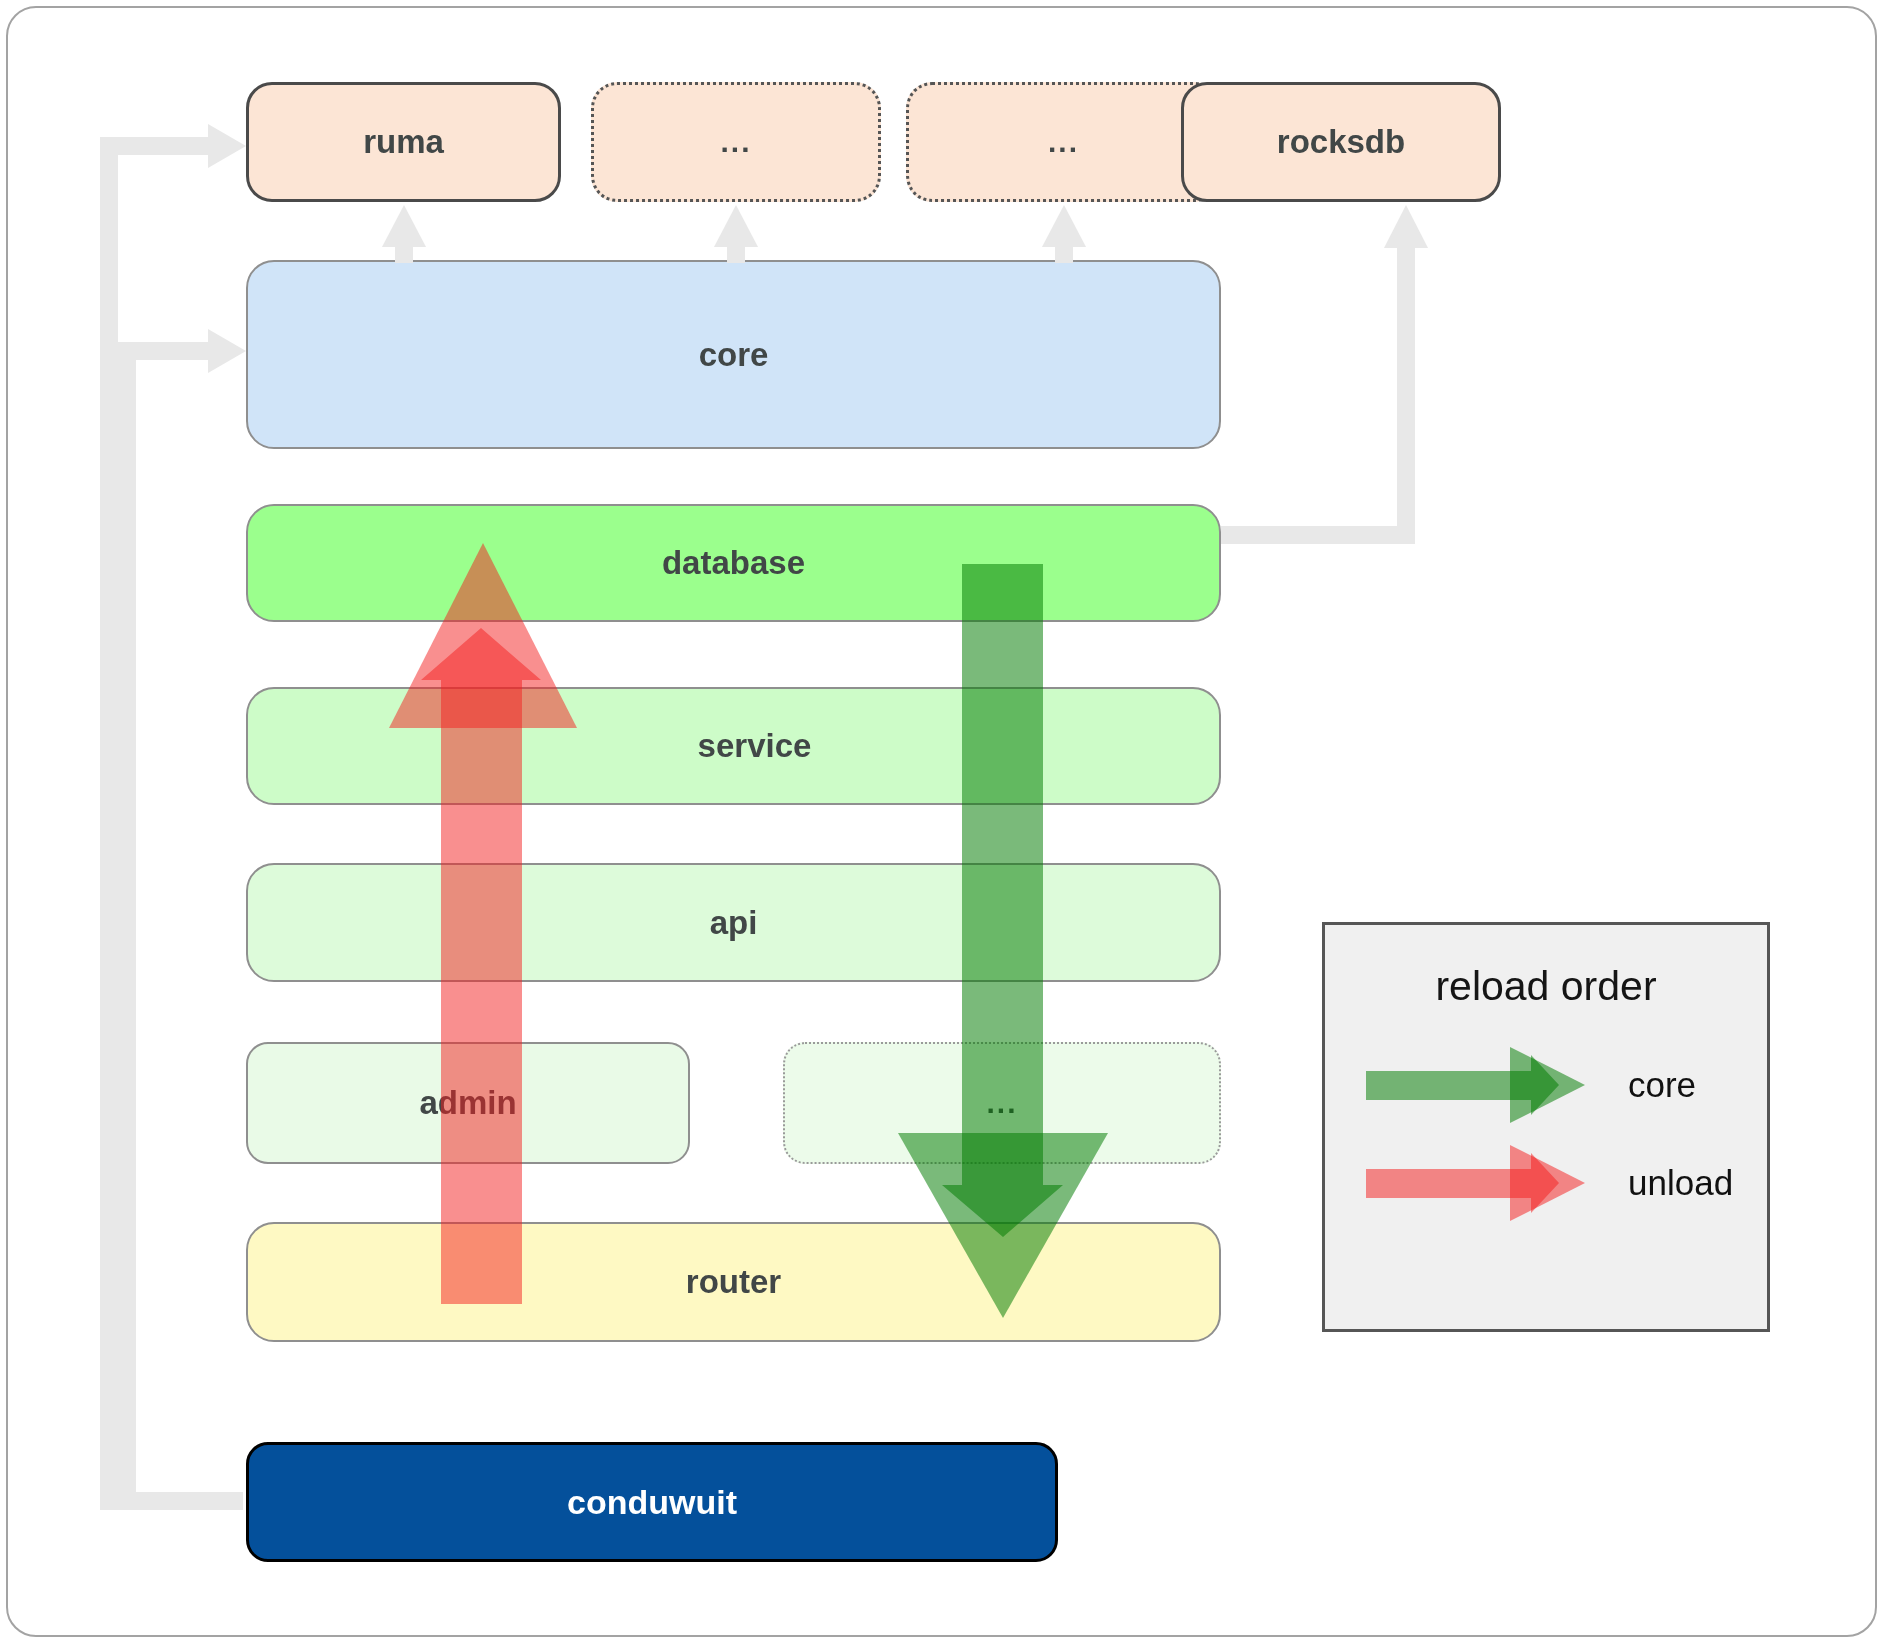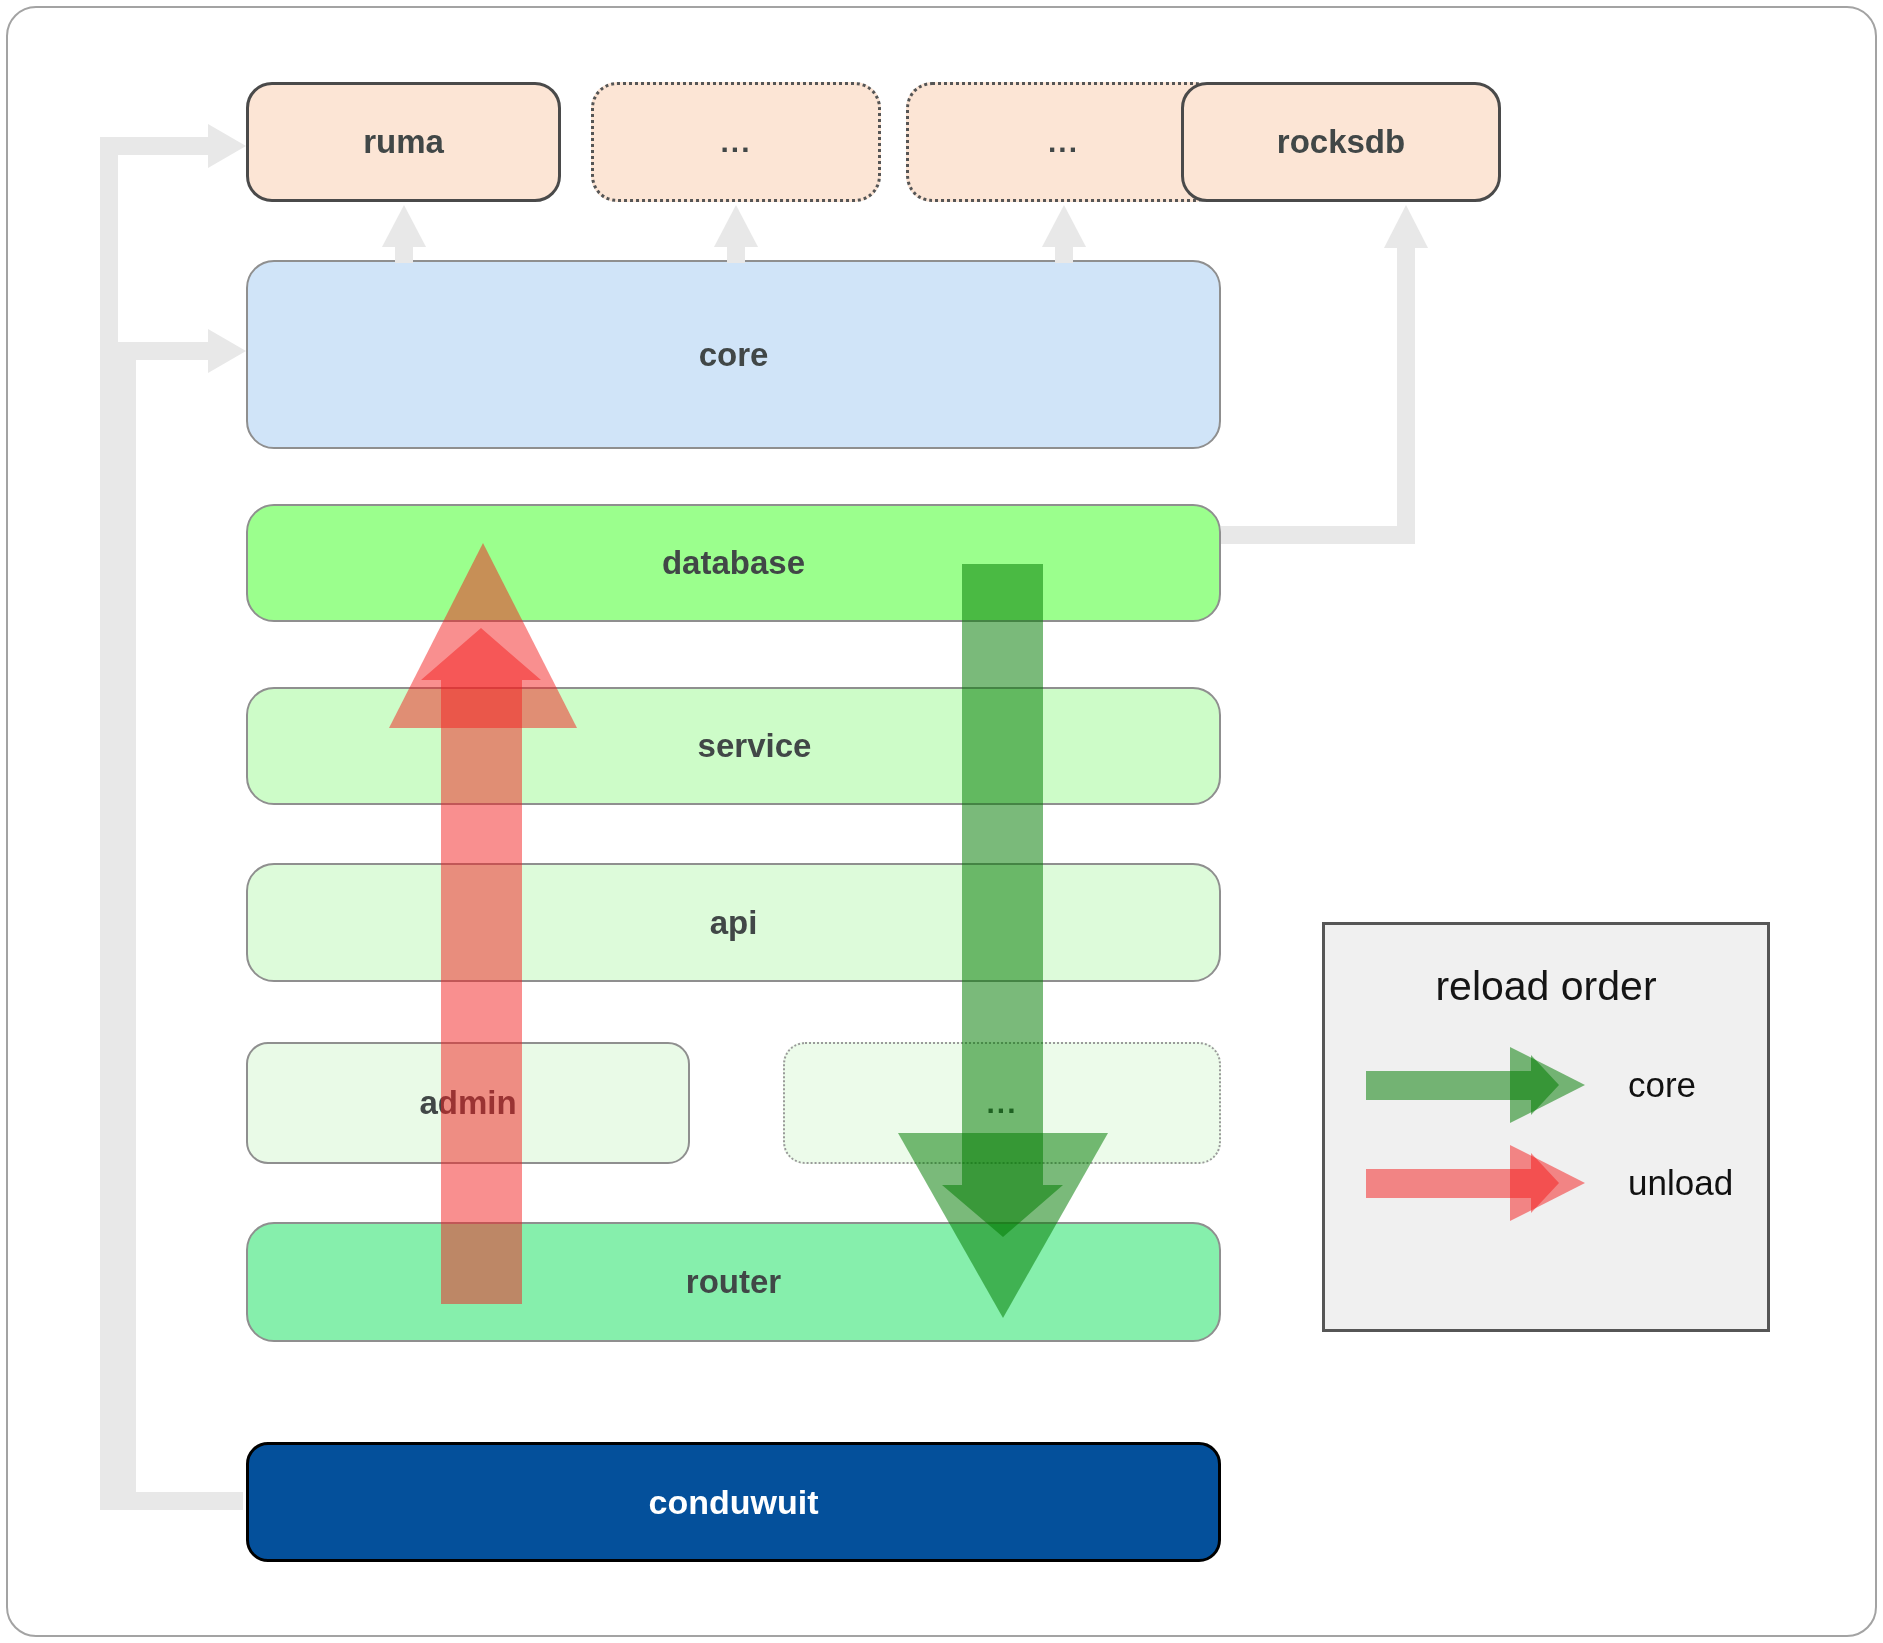--- a/index.html
+++ b/index.html
@@ -22,21 +22,21 @@
     border-radius:28px;
   }
   .peach{background:#fce5d5;border:3px solid #4a4a4a;border-radius:26px;}
   .peach.dotted{border:3px dotted #555555;}
   .core{background:#d0e4f8;border:2px solid #8f8f8f;}
   .database{background:#9bff8d;border:2px solid #8f8f8f;}
   .service{background:#cdfcc8;border:2px solid #8f8f8f;}
   .api{background:#ddfbda;border:2px solid #8f8f8f;}
   .adminbox{background:#e9fae7;border:2px solid #8f8f8f;border-radius:22px;}
   .adminbox.dotted{background:#ecfbea;border:2px dotted #9a9a9a;}
-  .router{background:#86efac;border:2px solid #8f8f8f;}
+  .router{background:#fef9c3;border:2px solid #8f8f8f;}
   .app{background:#04509b;border:3px solid #000000;border-radius:22px;
        color:#ffffff;font-weight:700;font-size:34px;}
   .dots-label{font-weight:700;font-size:30px;letter-spacing:2px;}
   .legend{
     position:absolute;left:1322px;top:922px;width:448px;height:410px;
     background:#f0f0f0;border:3px solid #565656;box-sizing:border-box;padding-left:32px;
   }
   .legend-title{
     position:absolute;left:0;top:38px;width:100%;
     text-align:center;font-size:41px;color:#151515;font-weight:400;
@@ -86,21 +86,21 @@
     <span>admin</span>
   </div>
   <div class="box adminbox dotted" style="left:783px;top:1042px;width:438px;height:122px;">
     <span class="dots-label">...</span>
   </div>
 
   <div class="box router" style="left:246px;top:1222px;width:975px;height:120px;">
     <span>router</span>
   </div>
 
-  <div class="box app" style="left:246px;top:1442px;width:975px;height:120px;">
+  <div class="box app" style="left:246px;top:1442px;width:812px;height:120px;">
     <span>conduwuit</span>
   </div>
 
   <div class="legend">
     <div class="legend-title">reload order</div>
     <svg width="442" height="350" style="position:absolute;left:0;top:0;">
 
       <g>
         <path d="M41,146 L206,146 L206,130 L234,160 L206,190 L206,175 L41,175 Z" fill="rgba(0,122,0,0.52)"></path>
         <path d="M185,122 L260,160 L185,198 Z" fill="rgba(0,122,0,0.52)"></path>

